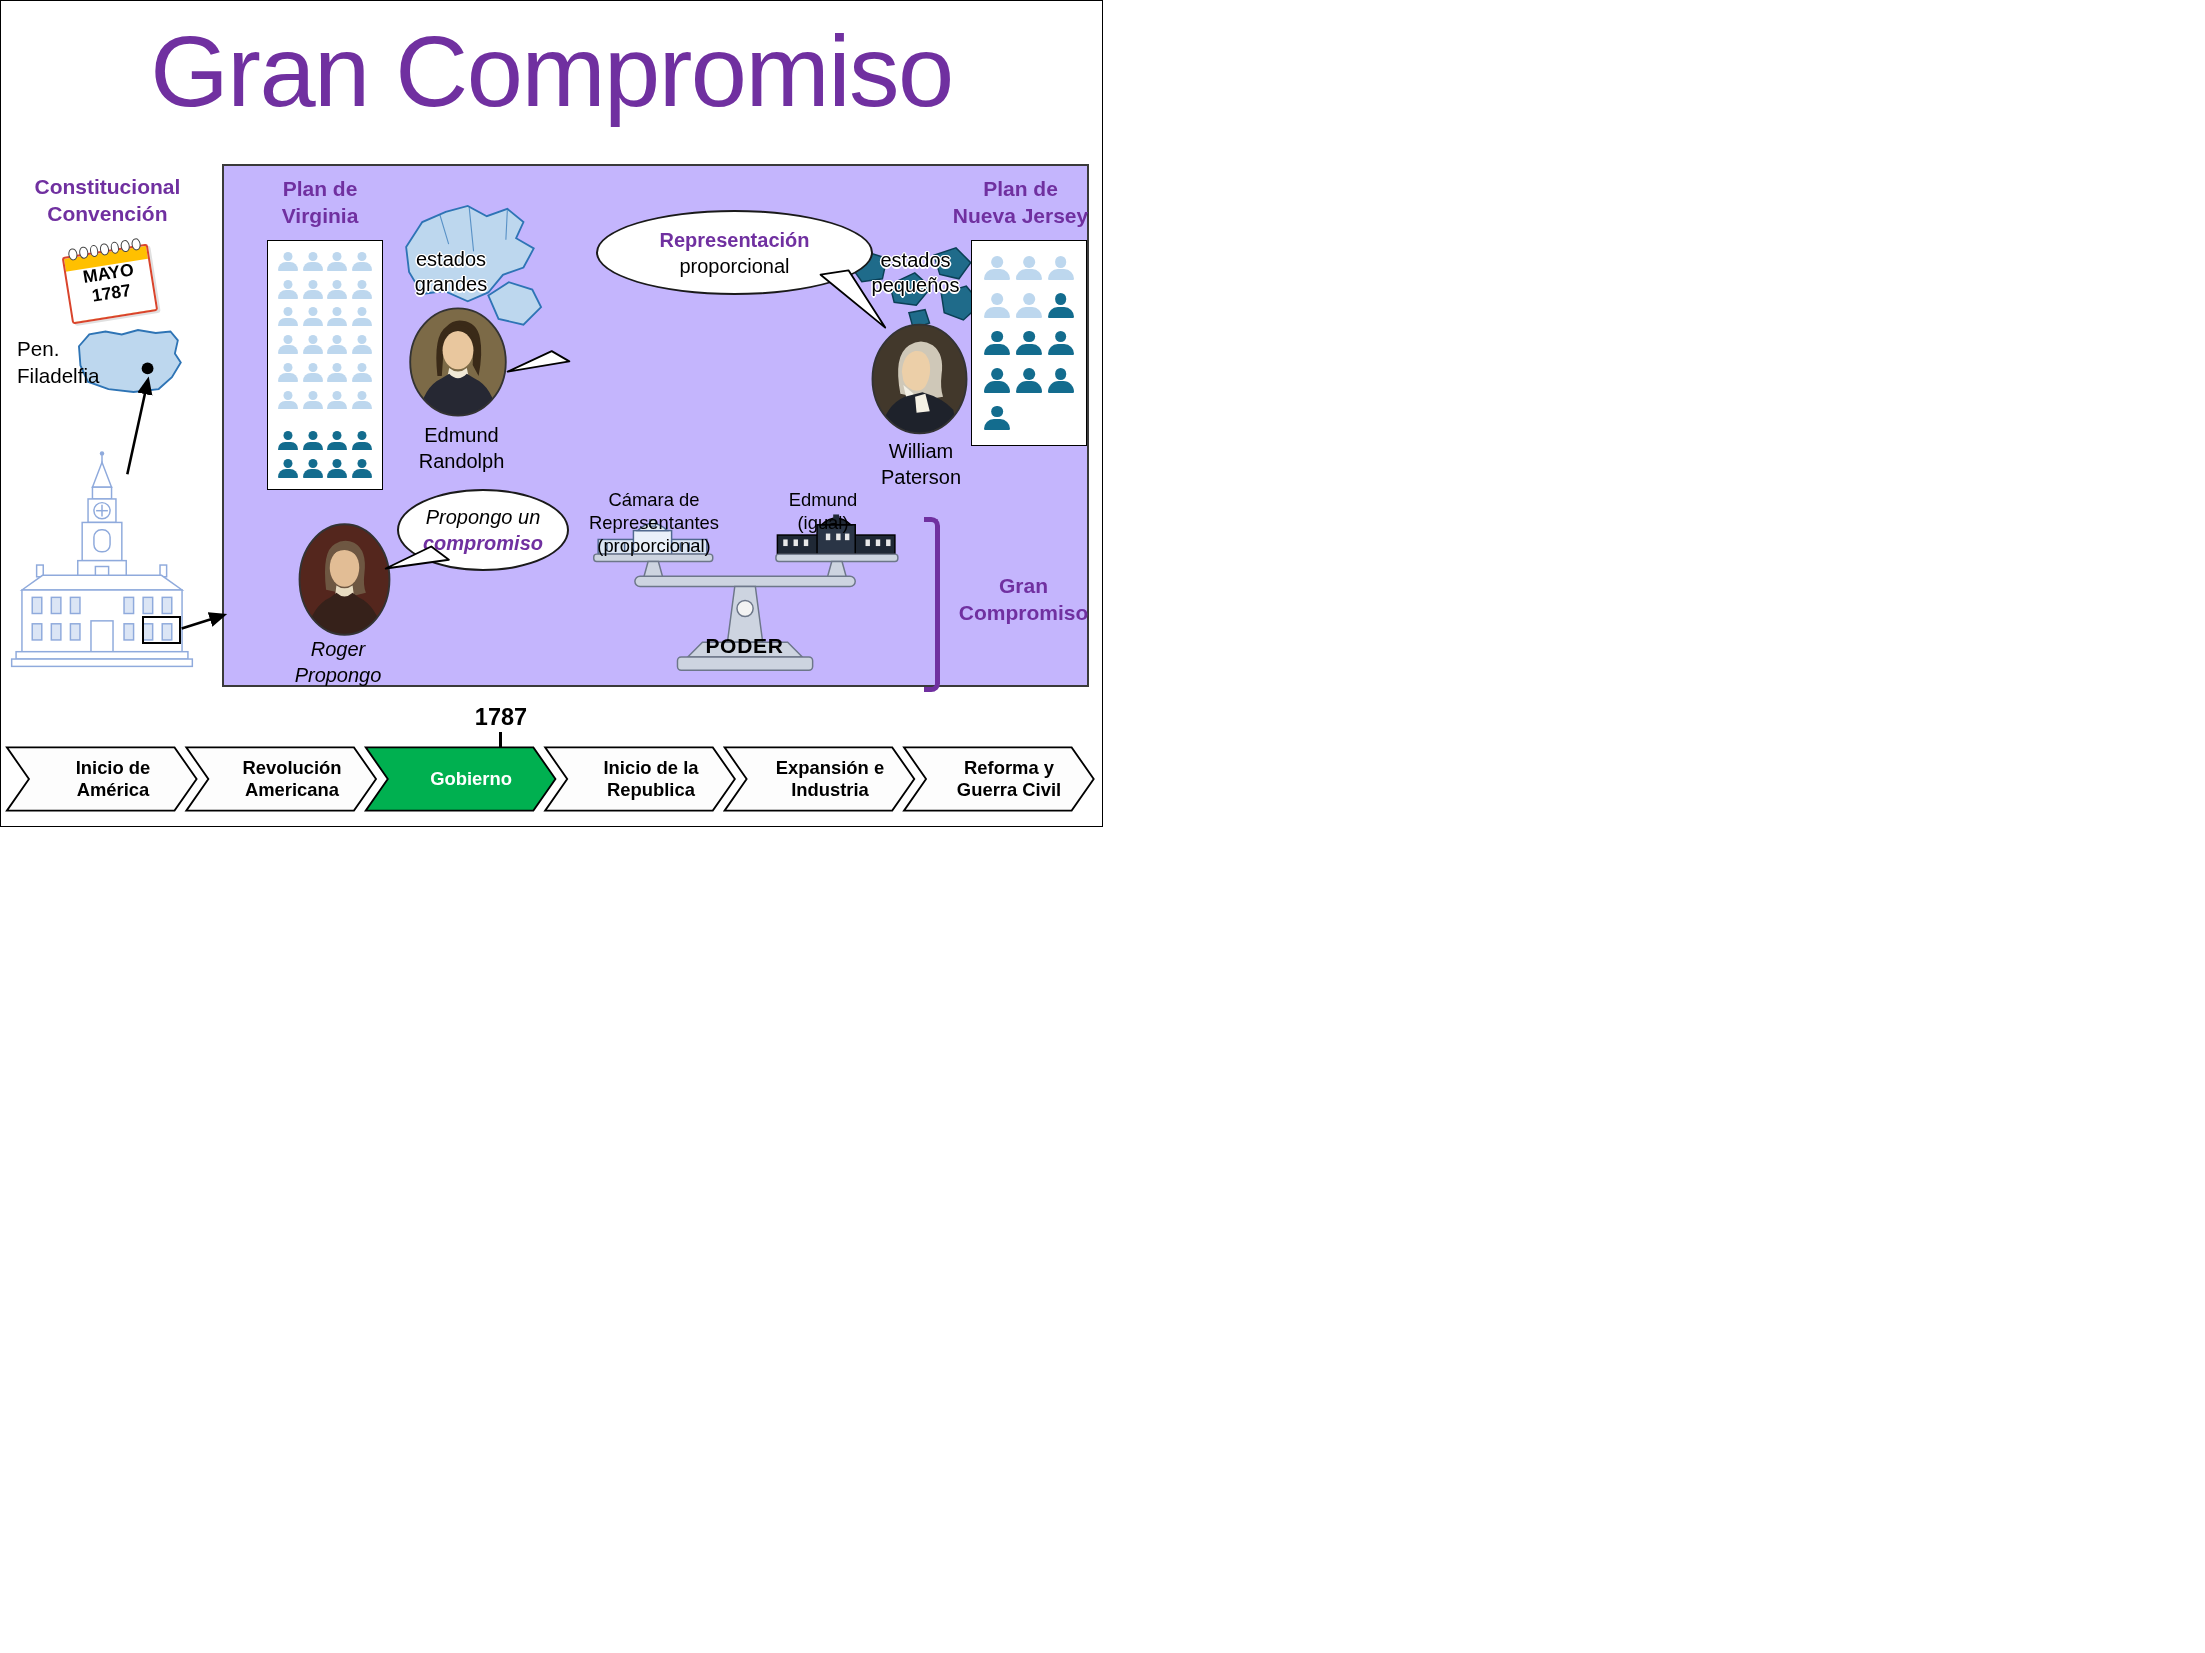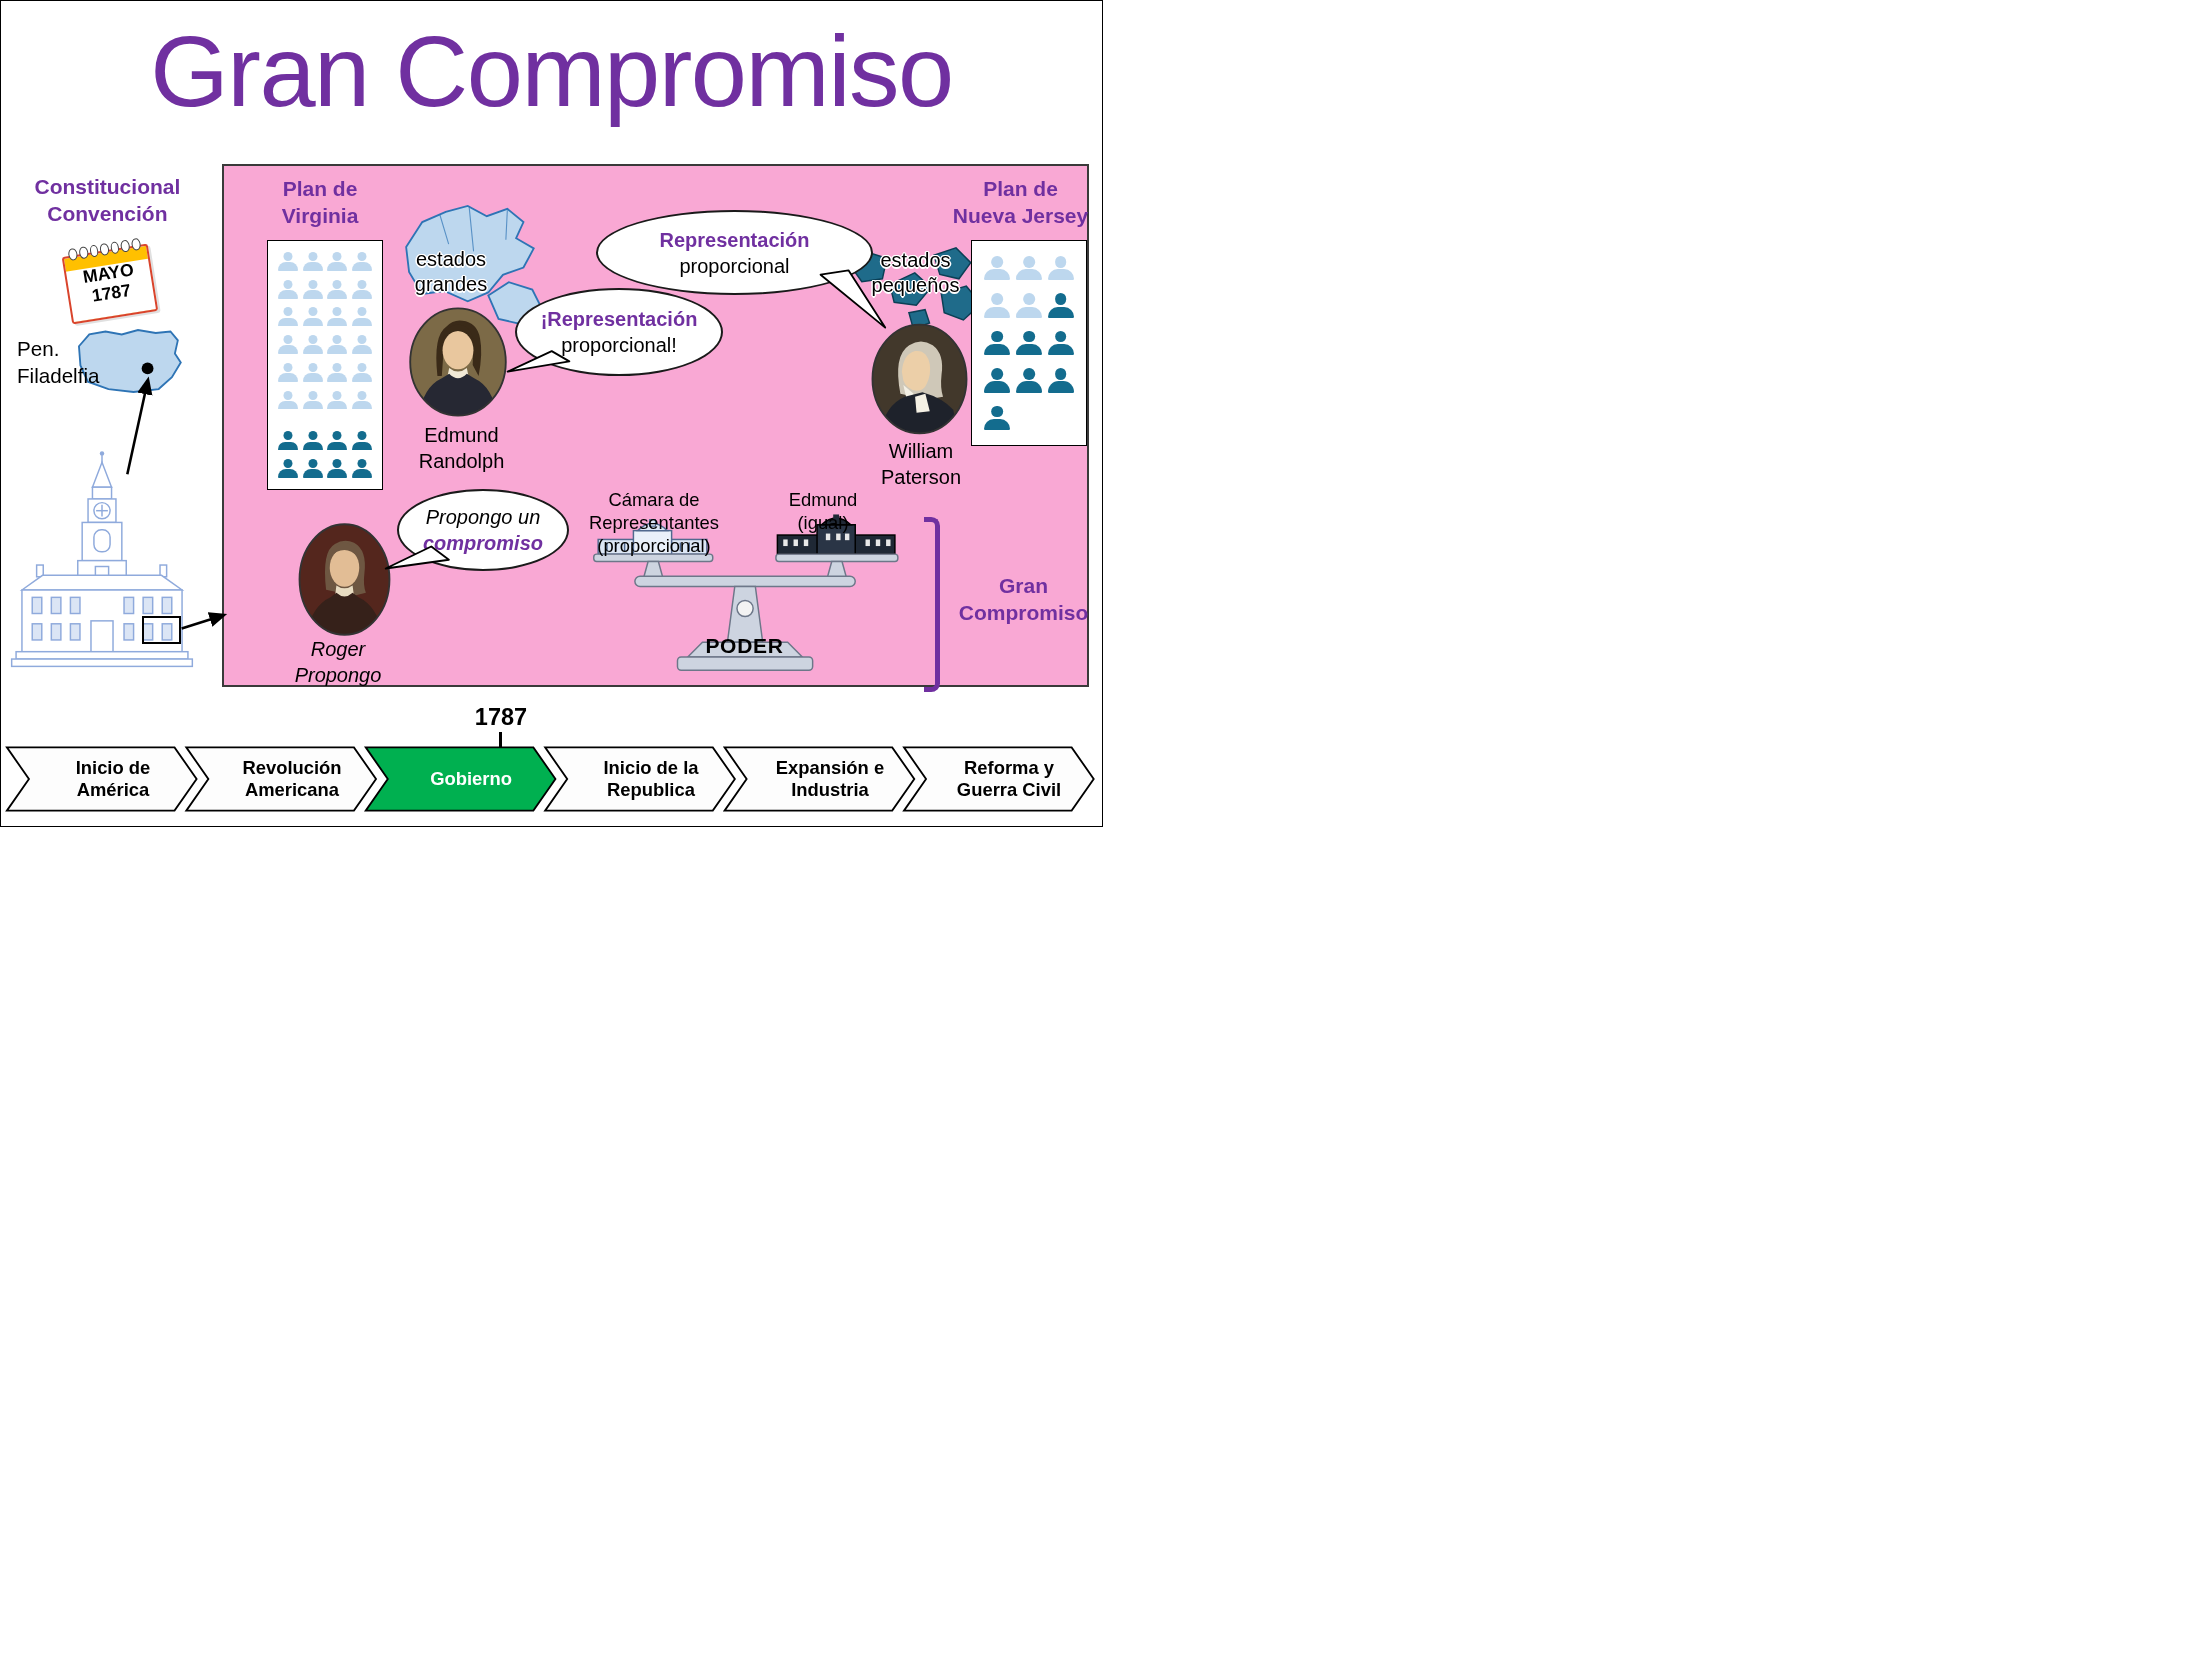--- a/index.html
+++ b/index.html
@@ -28,21 +28,21 @@
   .coil{width:6.6px;height:10.3px;border:1.8px solid #444;border-radius:50%;background:#fff;}
   .cal-text{position:absolute;left:0;right:0;top:19px;text-align:center;font-weight:bold;font-size:17.6px;line-height:1.15;}
   .pa-label{position:absolute;left:16px;top:335px;width:96px;text-align:left;font-size:20.6px;line-height:1.3;z-index:2;}
   .pa-map{position:absolute;left:75px;top:323px;z-index:1;}
   .hall{position:absolute;left:8.8px;top:448px;z-index:1;}
   .target-rect{position:absolute;left:141px;top:615px;width:35px;height:23.5px;border:2.9px solid #000;z-index:3;}
   .lp-arrows{position:absolute;left:0;top:316px;z-index:6;pointer-events:none;}
   
   .main-box{
     position:absolute;left:221px;top:163px;width:867px;height:523px;
-    background:#f9a8d4;border:2.2px solid #3a3a3a;box-sizing:border-box;
+    background:#c4b5fd;border:2.2px solid #3a3a3a;box-sizing:border-box;
   }
   .plan-title{position:absolute;text-align:center;font-size:21px;font-weight:bold;color:var(--purple,#7030A0);line-height:1.25;z-index:2;}
   .va-title{left:26px;top:10.3px;width:140px;}
   .nj-title{left:728px;top:10.3px;width:137px;}
   .person-box{
     position:absolute;background:#fff;border:1.5px solid #000;box-sizing:border-box;
     display:flex;flex-direction:column;justify-content:space-evenly;align-items:center;z-index:2;padding:2.9px 0;
   }
   .va-box{left:43px;top:74px;width:116px;height:250px;font-size:20.6px;}
   .nj-box{left:747px;top:74px;width:116px;height:206px;font-size:26.5px;}
@@ -277,24 +277,20 @@
         <path d="M56,84 Q68,94 80,84 L84,104 Q68,114 52,104 Z" fill="#f1e9d6"></path>
         <path d="M14,152 Q20,110 46,98 L56,92 Q68,104 80,92 L90,98 Q116,110 122,152 Z" fill="#262833"></path>
       </g>
       <ellipse cx="68" cy="76" rx="65" ry="73" fill="none" stroke="#333" stroke-width="2.5"></ellipse>
     </svg>
     <div class="person-name randolph-name">
       <div>Edmund</div>
       <div>Randolph</div>
     </div>
 
-    <div class="bubble randolph-bubble">
-      <div class="purple-bold">¡Representación</div>
-      <div>proporcional!</div>
-    </div>
 
     <div class="bubble top-bubble">
       <div class="purple-bold">Representación</div>
       <div>proporcional</div>
     </div>
 
     <div class="plan-title nj-title">
       <div>Plan de</div>
       <div>Nueva Jersey</div>
     </div>

